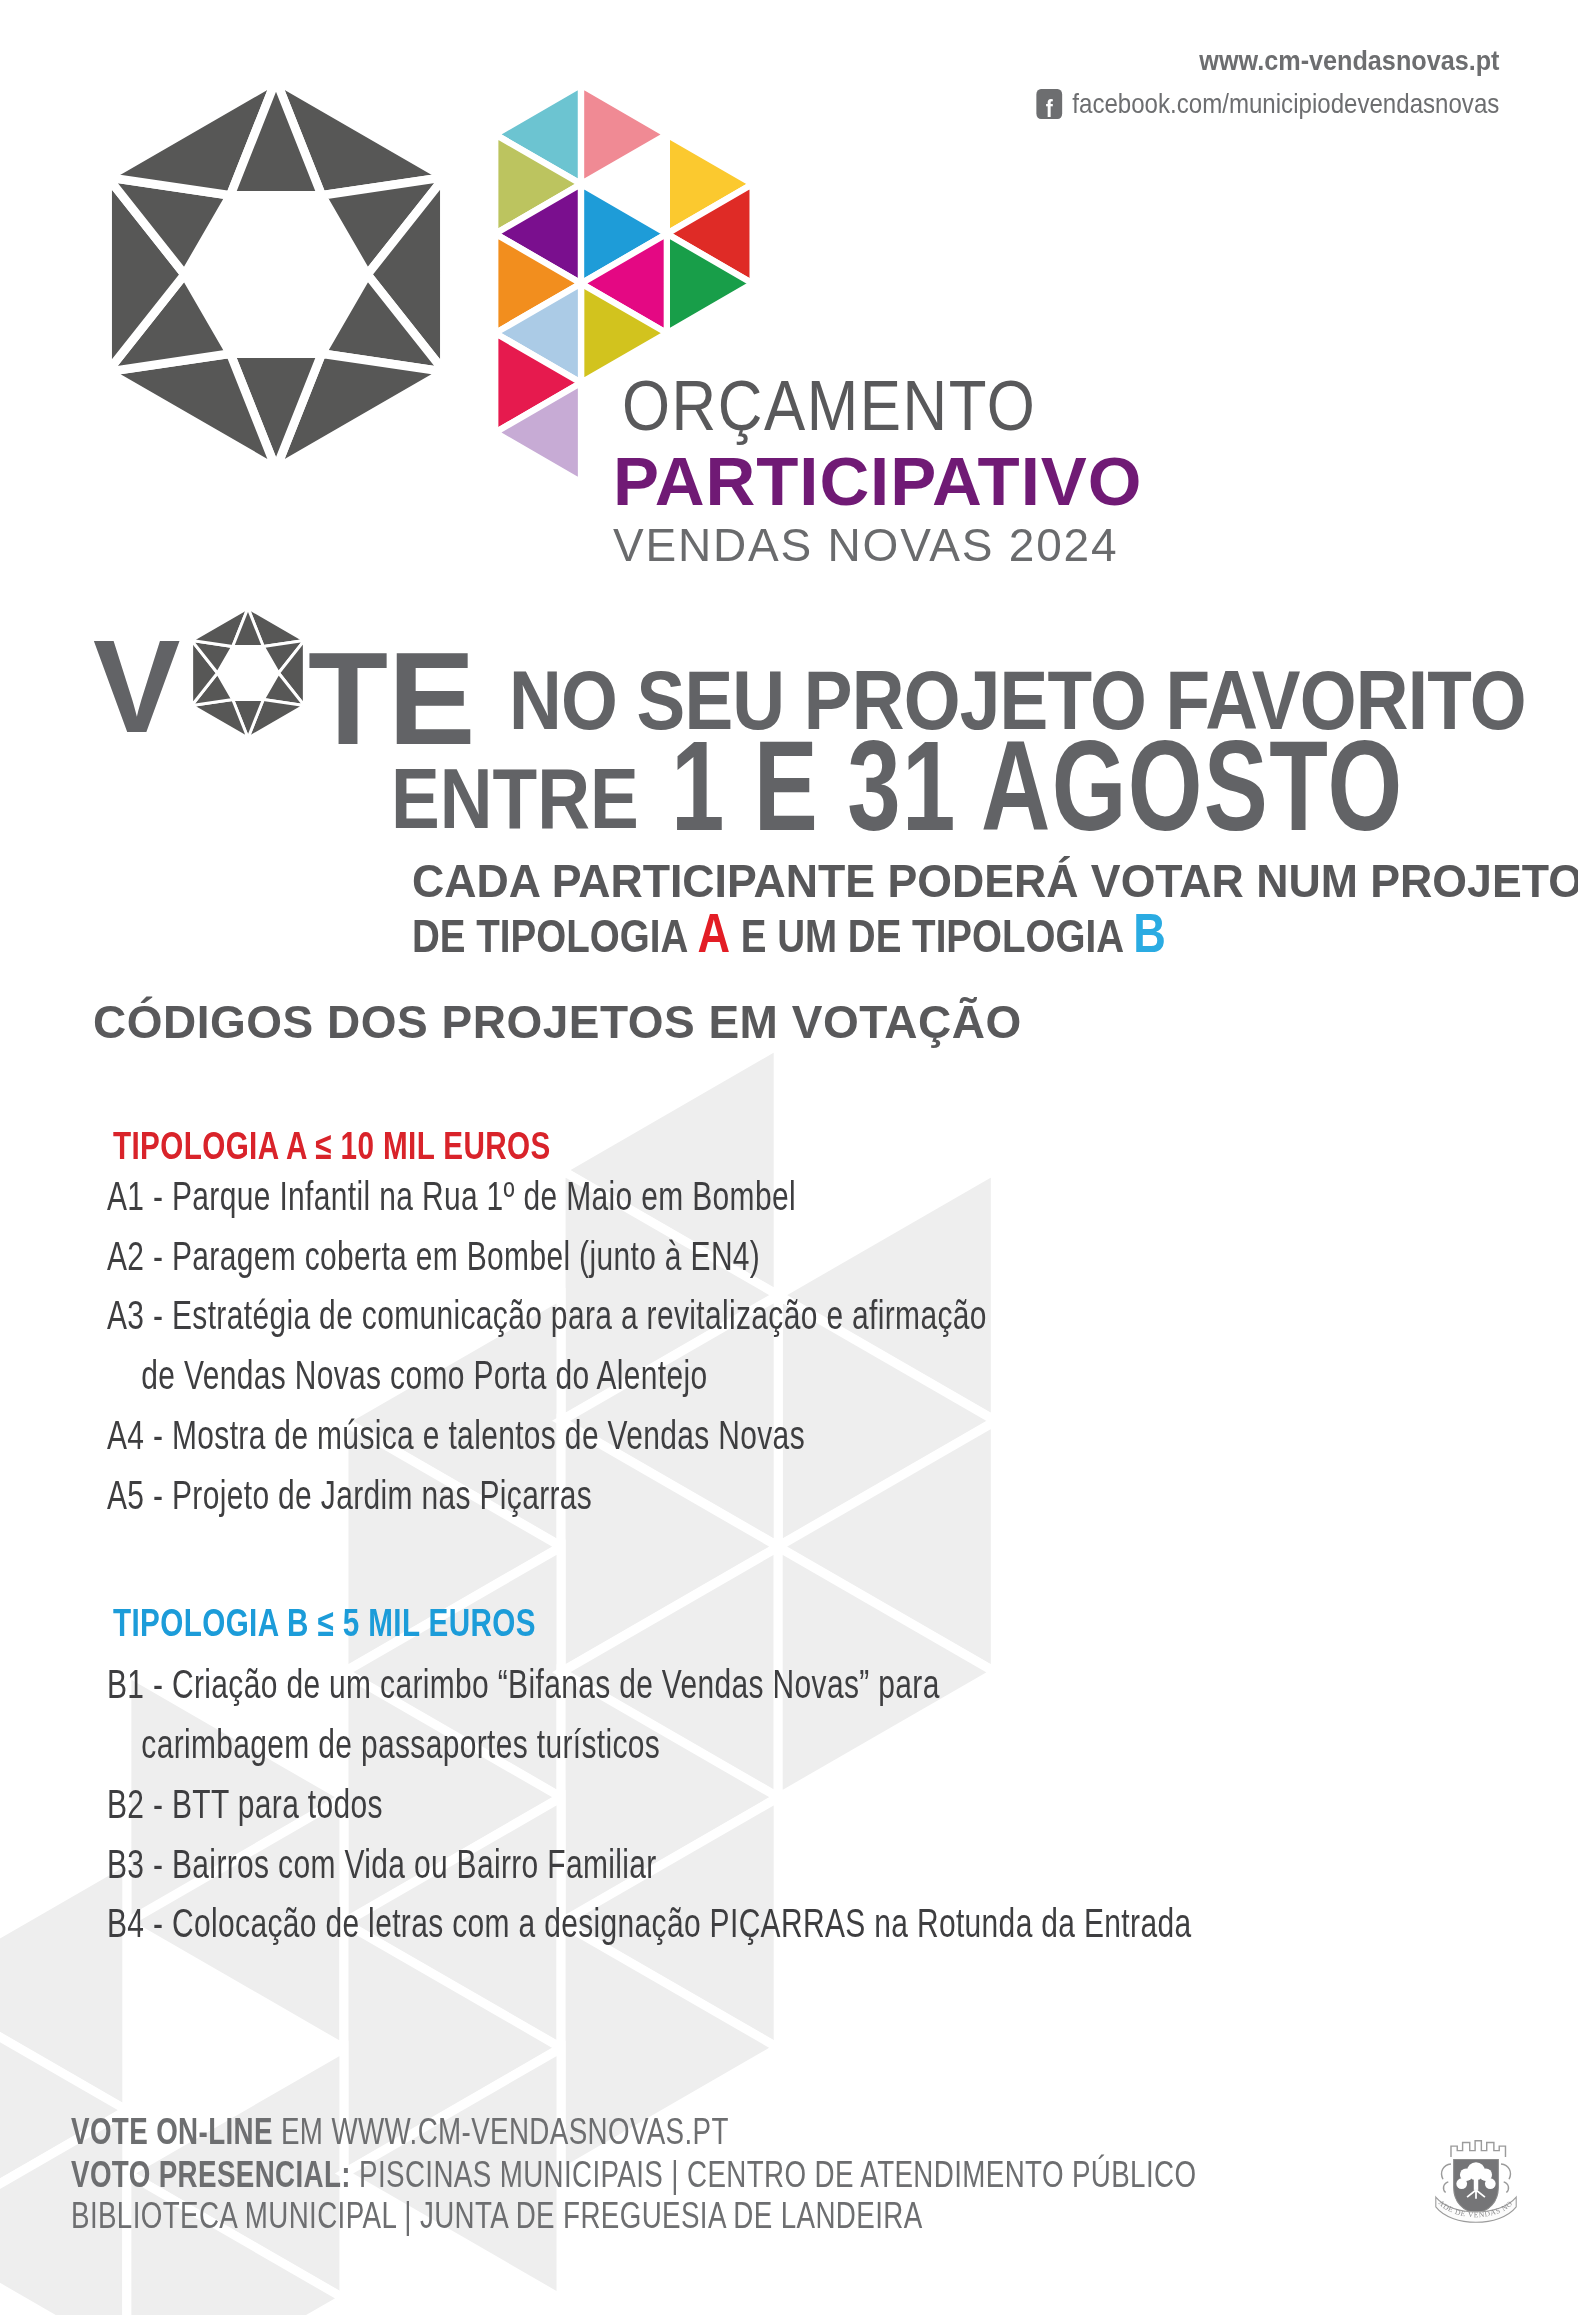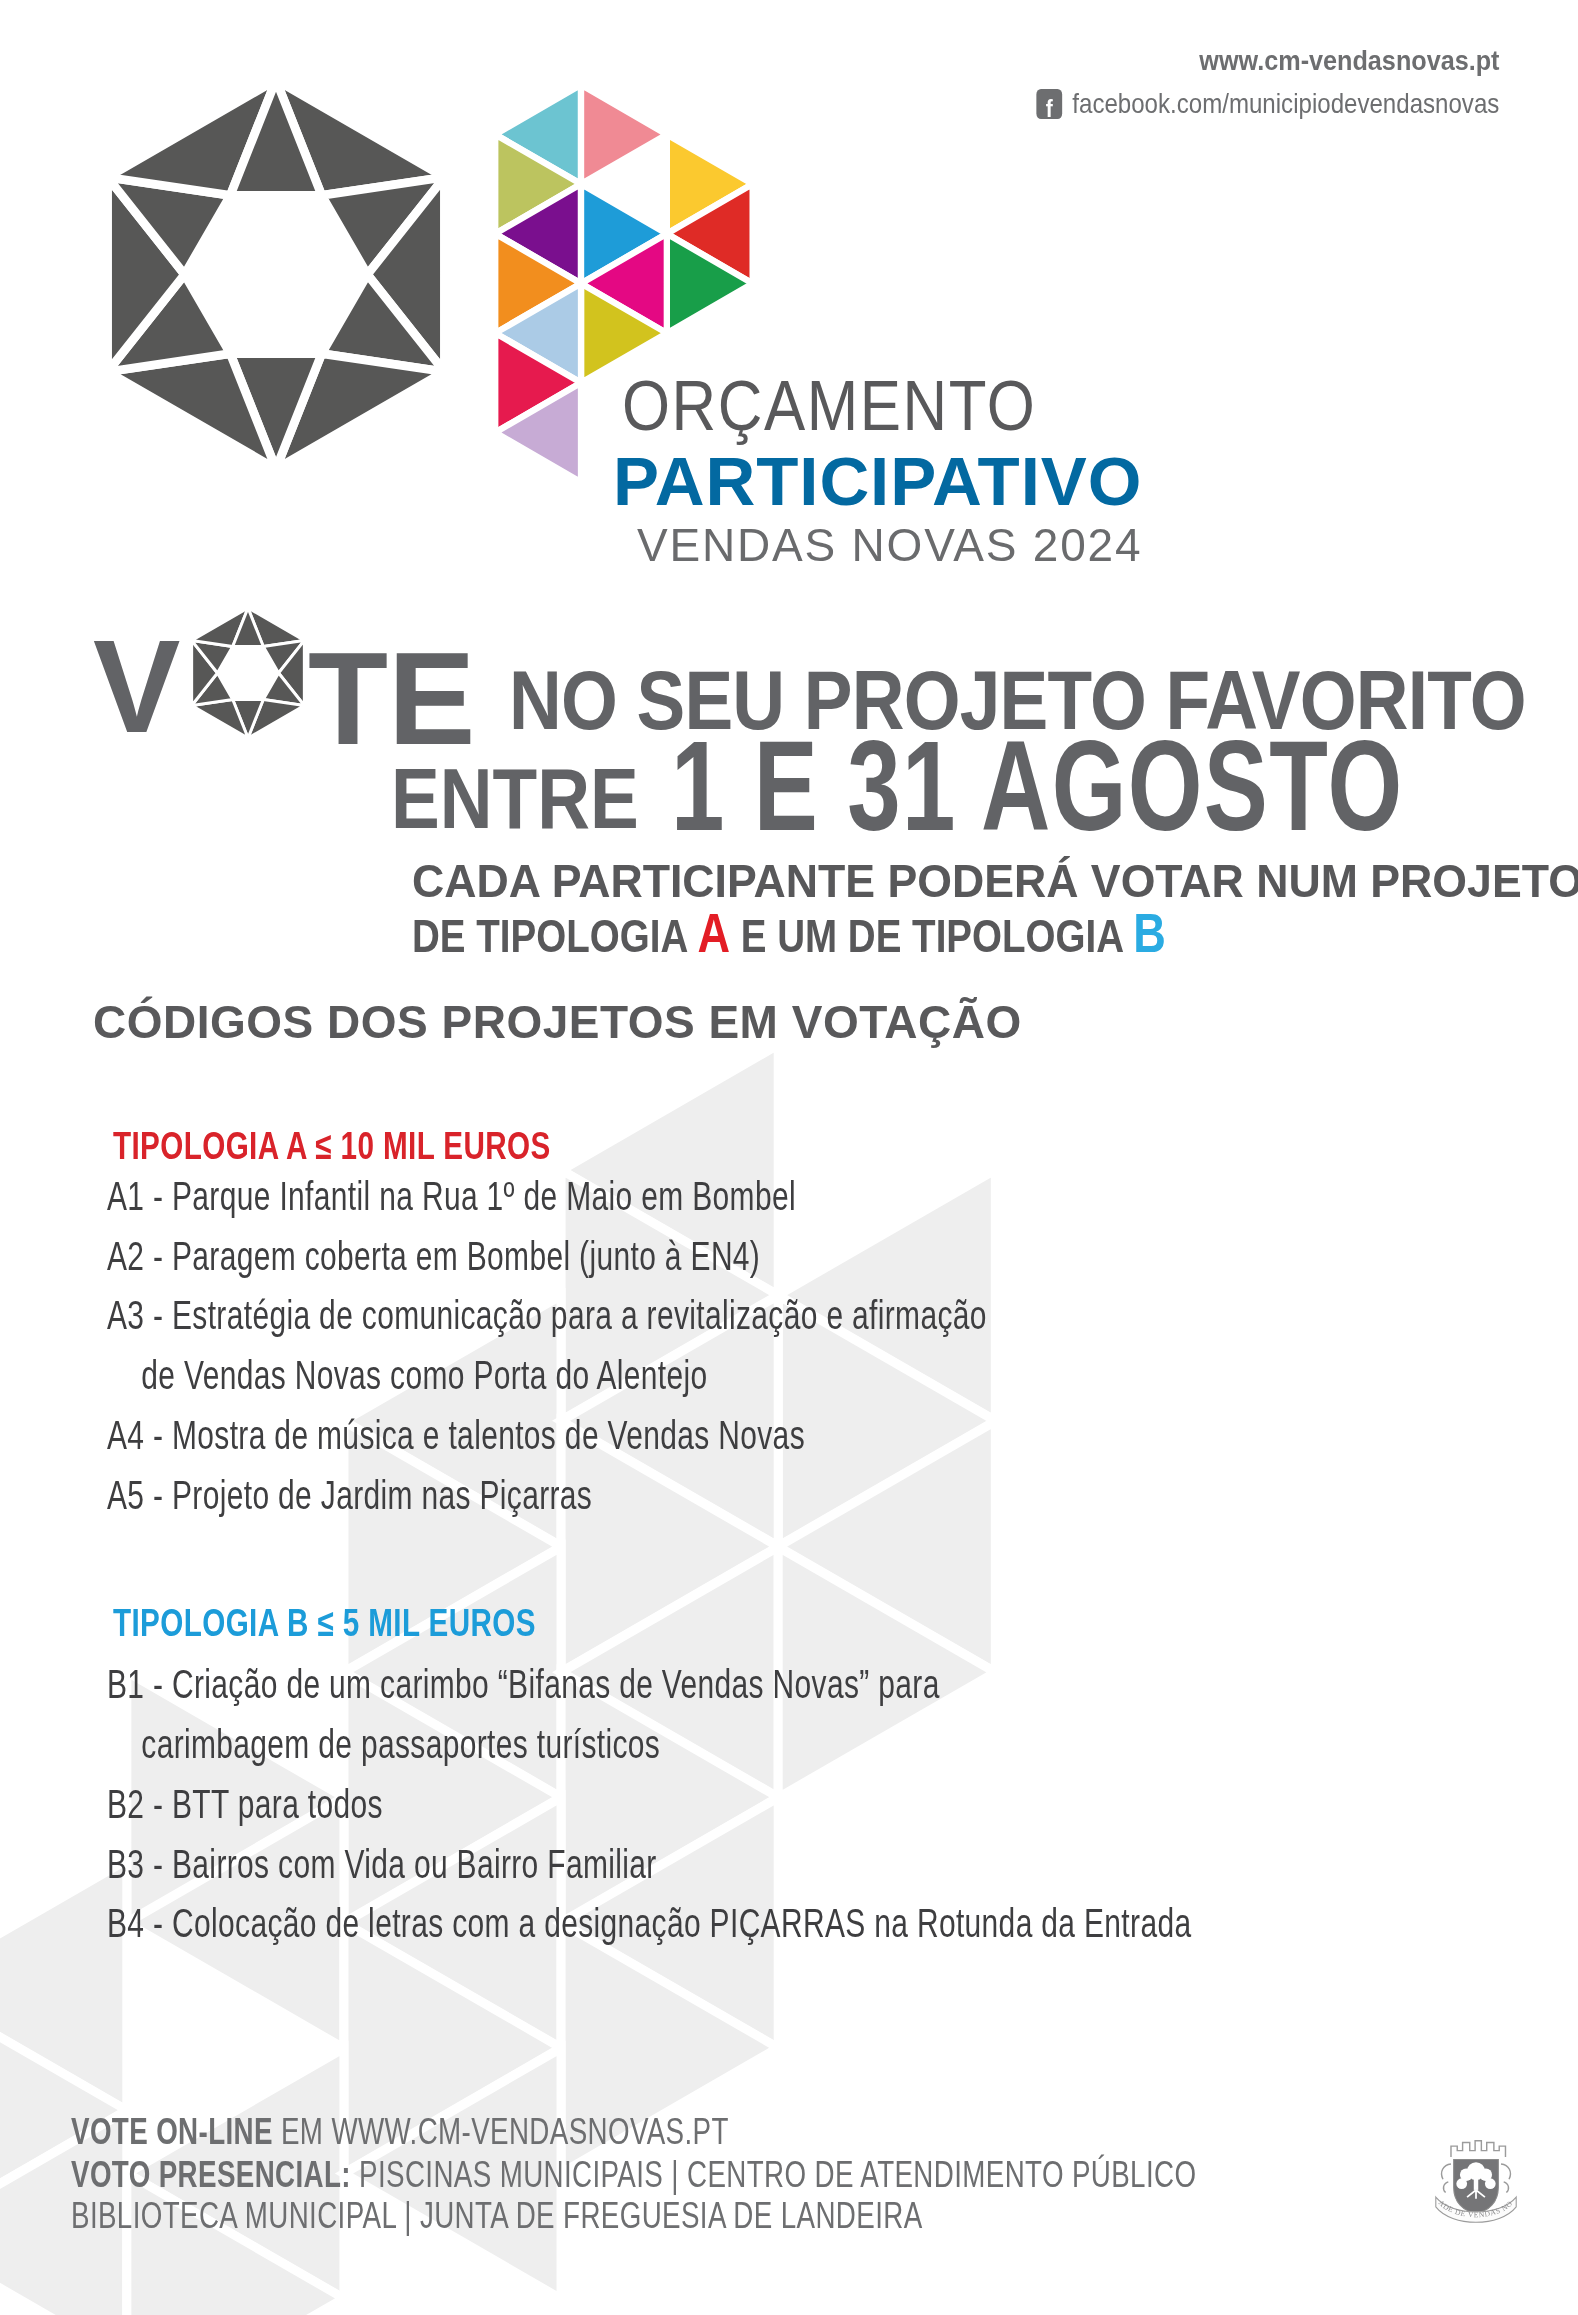--- a/index.html
+++ b/index.html
@@ -13,22 +13,22 @@
   .t{position:absolute;white-space:nowrap;line-height:1;z-index:2;}
   .abs-svg{position:absolute;z-index:2;}
   #wm{position:absolute;left:0;top:0;z-index:0;pointer-events:none;}
   
   .hdr1{top:47px;right:80px;font-size:28px;font-weight:700;color:#6d6e70;transform:scaleX(.9);transform-origin:100% 0;}
   .hdr2{top:89px;right:80px;color:#6d6e70;transform:scaleX(.86);transform-origin:100% 0;display:flex;align-items:center;gap:11.8px;font-size:28px;}
   .fbicon{width:30px;height:30px;border-radius:5.4px;background:#6d6e70;color:#fff;display:flex;align-items:flex-end;justify-content:center;font-weight:700;font-size:24.4px;line-height:1;overflow:hidden;}
   .fbicon span{transform:translateY(1.8px)}
   
   .wm1{left:622px;top:370px;font-size:71px;color:#59595b;letter-spacing:1.8px;transform:scaleX(.87);transform-origin:0 0;}
-  .wm2{left:613px;top:447px;font-size:69px;font-weight:700;color:#0369a1;letter-spacing:0.9px;}
-  .wm3{left:613px;top:522px;font-size:46px;color:#6a6b6d;letter-spacing:1.8px;margin-left:24px;}
+  .wm2{left:613px;top:447px;font-size:69px;font-weight:700;color:#701a75;letter-spacing:0.9px;}
+  .wm3{left:613px;top:522px;font-size:46px;color:#6a6b6d;letter-spacing:1.8px;}
   
   .hl{font-weight:700;color:#626366;}
   .vv{left:93px;top:621px;font-size:131px;}
   .vte{left:308px;top:621px;font-size:131px;margin-top:12px;}
   .vrest{left:509px;top:659px;font-size:83px;letter-spacing:-0.9px;transform:scaleX(.88);transform-origin:0 0;}
   .entre{left:391px;top:755px;font-size:86px;transform:scaleX(.85);transform-origin:0 0;}
   .dates{left:671px;top:722px;font-size:128px;letter-spacing:1.8px;transform:scaleX(.75);transform-origin:0 0;}
   
   .sub1{left:412px;top:857px;font-size:47px;font-weight:700;color:#58585a;transform:scaleX(.95);transform-origin:0 0;}
   .sub2{left:412px;top:906px;font-size:47px;font-weight:700;color:#58585a;transform:scaleX(.82);transform-origin:0 0;}

